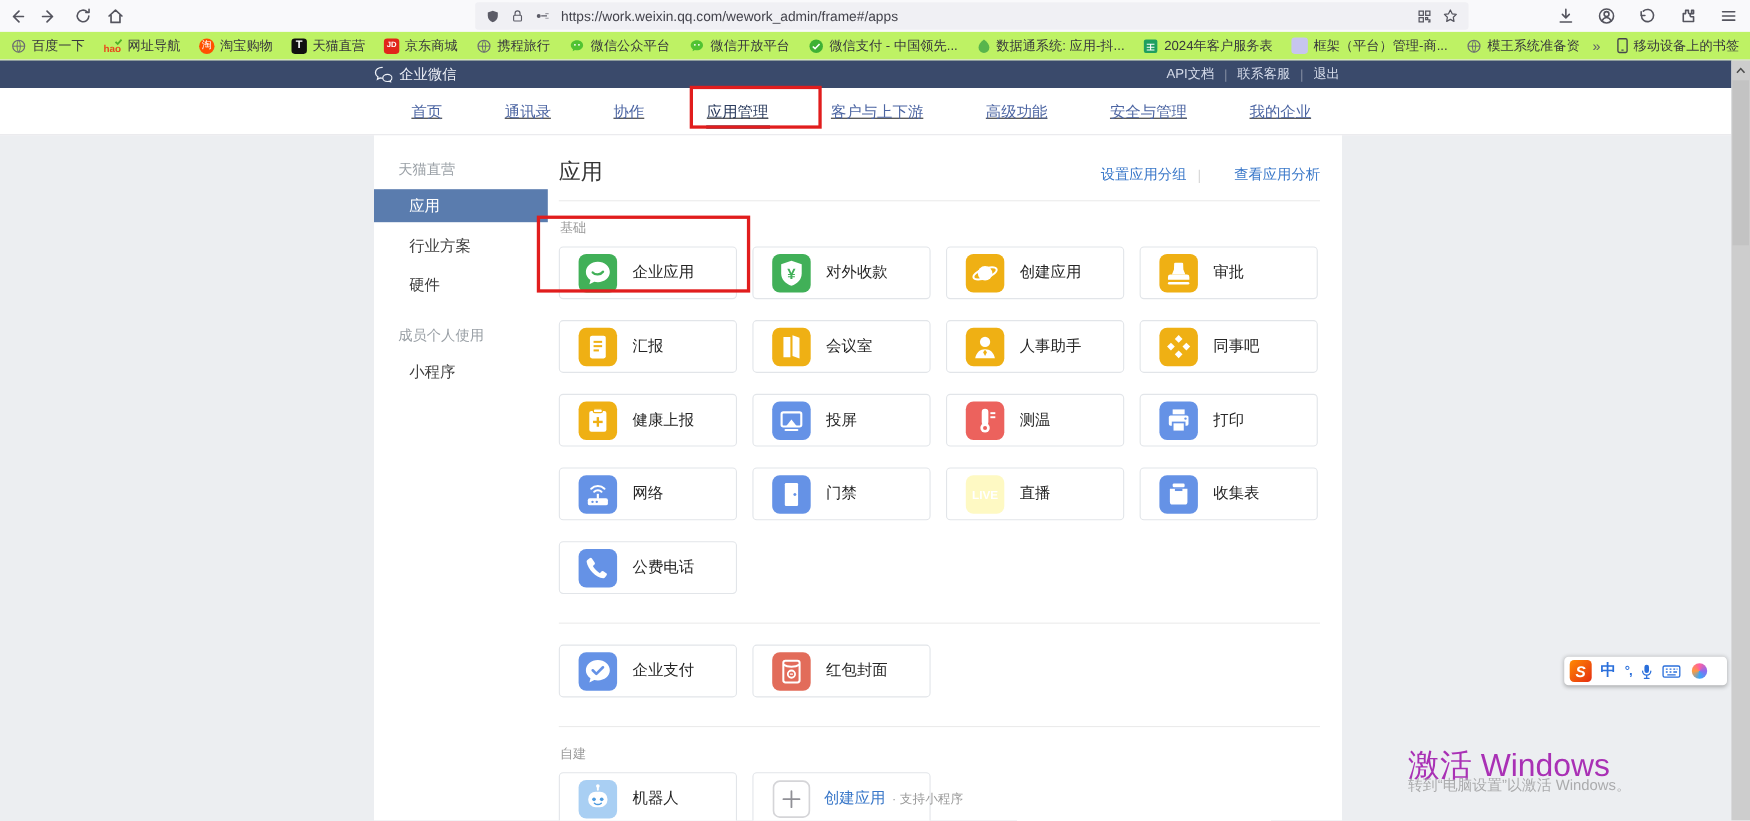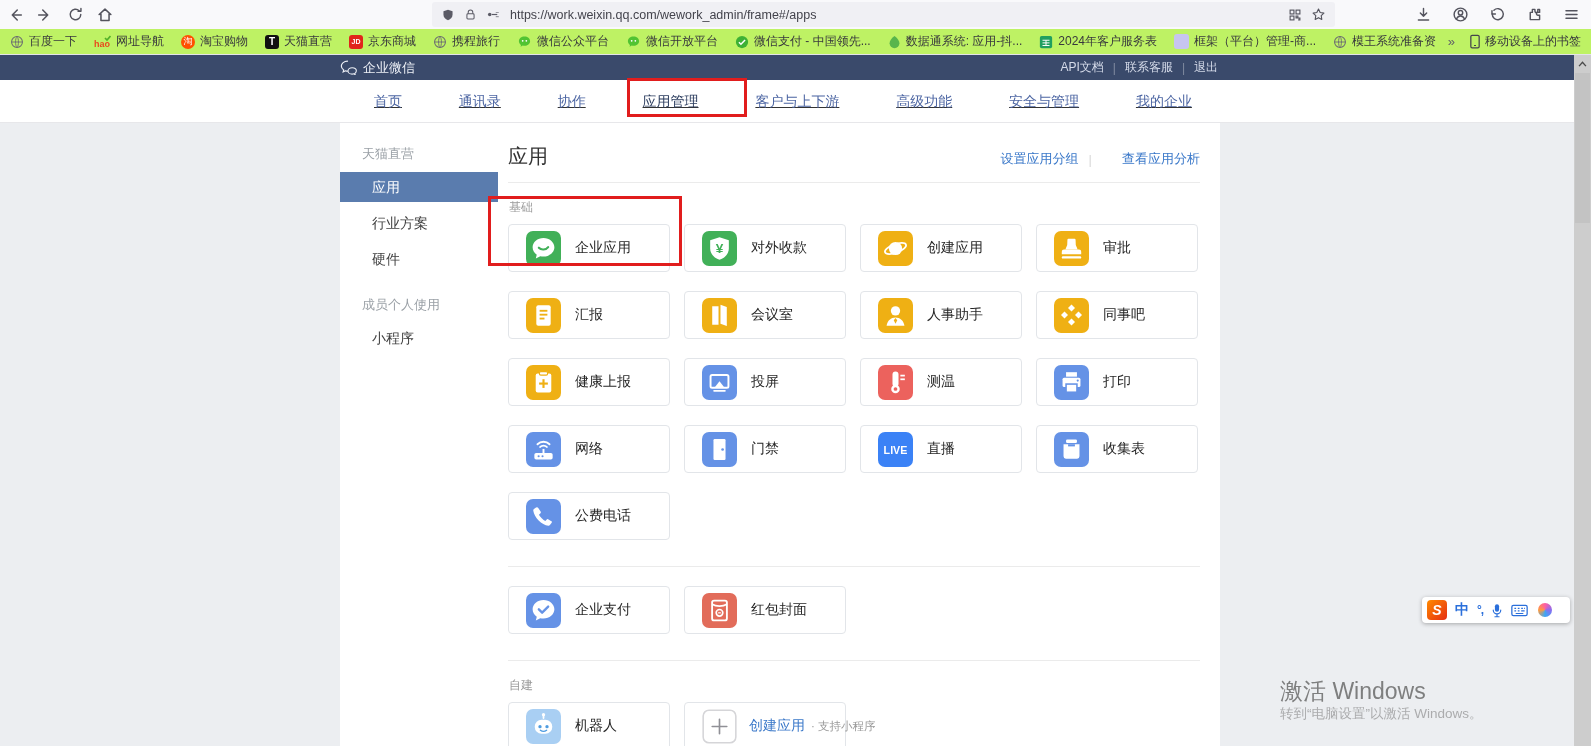--- a/index.html
+++ b/index.html
@@ -75,21 +75,21 @@
 
   
   .ime { position:absolute; left:1422px; top:597px; width:148px; height:26px; background:#fff; border-radius:4px; box-shadow:0 1px 4px rgba(0,0,0,.3); display:flex; align-items:center; gap:8px; padding:0 5px; z-index:60; }
   .ime-logo { width:20px; height:20px; border-radius:4px; background:linear-gradient(135deg,#ff8a00,#e52d12); color:#fff; font-weight:bold; font-style:italic; font-size:14px; display:flex; align-items:center; justify-content:center; flex:none; }
   .ime-mode { color:#2a6fdb; font-size:14px; font-weight:bold; }
   .ime-punct { color:#2a6fdb; font-size:12px; font-weight:bold; letter-spacing:-1px; }
   .ime svg { flex:none; }
   .ime-extra { width:14px; height:14px; border-radius:50%; background:conic-gradient(#ff5fa2,#8a6cf0,#3aa7f5,#ff9a3d,#ff5fa2); flex:none; margin-left:2px; }
 
   
-  .wm1 { position:absolute; left:1280px; top:676px; font-size:23px; color:#737373; opacity:.9; z-index:5; }
+  .wm1 { position:absolute; left:1280px; top:676px; font-size:29px; color:#a21caf; opacity:.9; z-index:5; }
   .wm2 { position:absolute; left:1280px; top:705px; font-size:13.5px; color:#a4a4a6; opacity:.9; z-index:5; }
 </style>
 </head>
 <body>
 
 <div class="browser-toolbar" data-interactable="false">
   <span class="tbtn" data-interactable="true">
       <svg width="18" height="18" viewBox="0 0 20 20">
         <path d="M12.5 4.5L7 10l5.5 5.5M7 10h10"></path>
       </svg>
@@ -483,21 +483,21 @@
           <div class="tile" data-interactable="true">
             <span class="ticon" data-interactable="false" style="background: rgb(101, 146, 230); --c: #6592e6;">
               <svg viewBox="0 0 36 36">
                 <rect x="11.8" y="7.2" width="12.4" height="21.6" rx="1.2" fill="#fff"></rect>
                 <circle cx="21.2" cy="18" r="1.4" style="fill:var(--c)"></circle>
               </svg>
             </span>
             <span class="tlabel" data-interactable="false">门禁</span>
           </div>
           <div class="tile" data-interactable="true">
-            <span class="ticon" data-interactable="false" style="background: #3b82f6; --c: #6592e6;">
+            <span class="ticon" data-interactable="false" style="background: #fef9c3; --c: #6592e6;">
               <svg viewBox="0 0 36 36">
                 <text x="18" y="22.5" text-anchor="middle" font-size="11" font-weight="bold" fill="#fff">LIVE</text>
               </svg>
             </span>
             <span class="tlabel" data-interactable="false">直播</span>
           </div>
           <div class="tile" data-interactable="true">
             <span class="ticon" data-interactable="false" style="background: rgb(101, 146, 230); --c: #6592e6;">
               <svg viewBox="0 0 36 36">
                 <path d="M9.8 12.6h16.4V25a2.4 2.4 0 01-2.4 2.4H12.2A2.4 2.4 0 019.8 25z" fill="#fff"></path>

